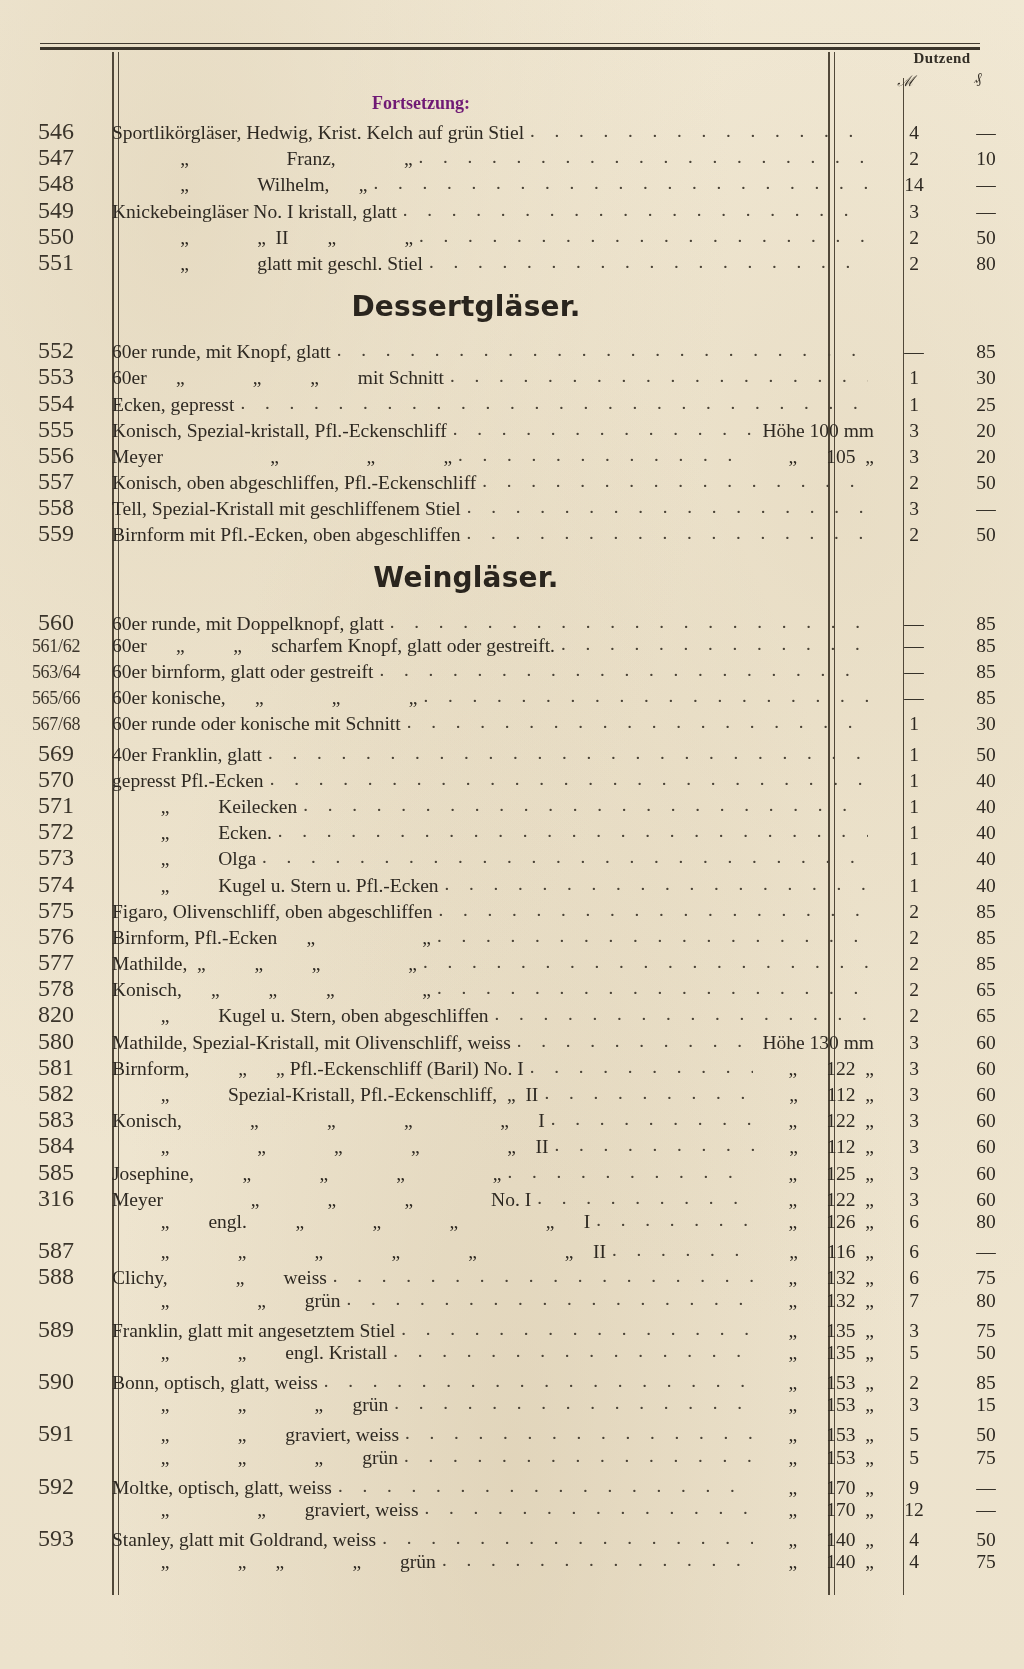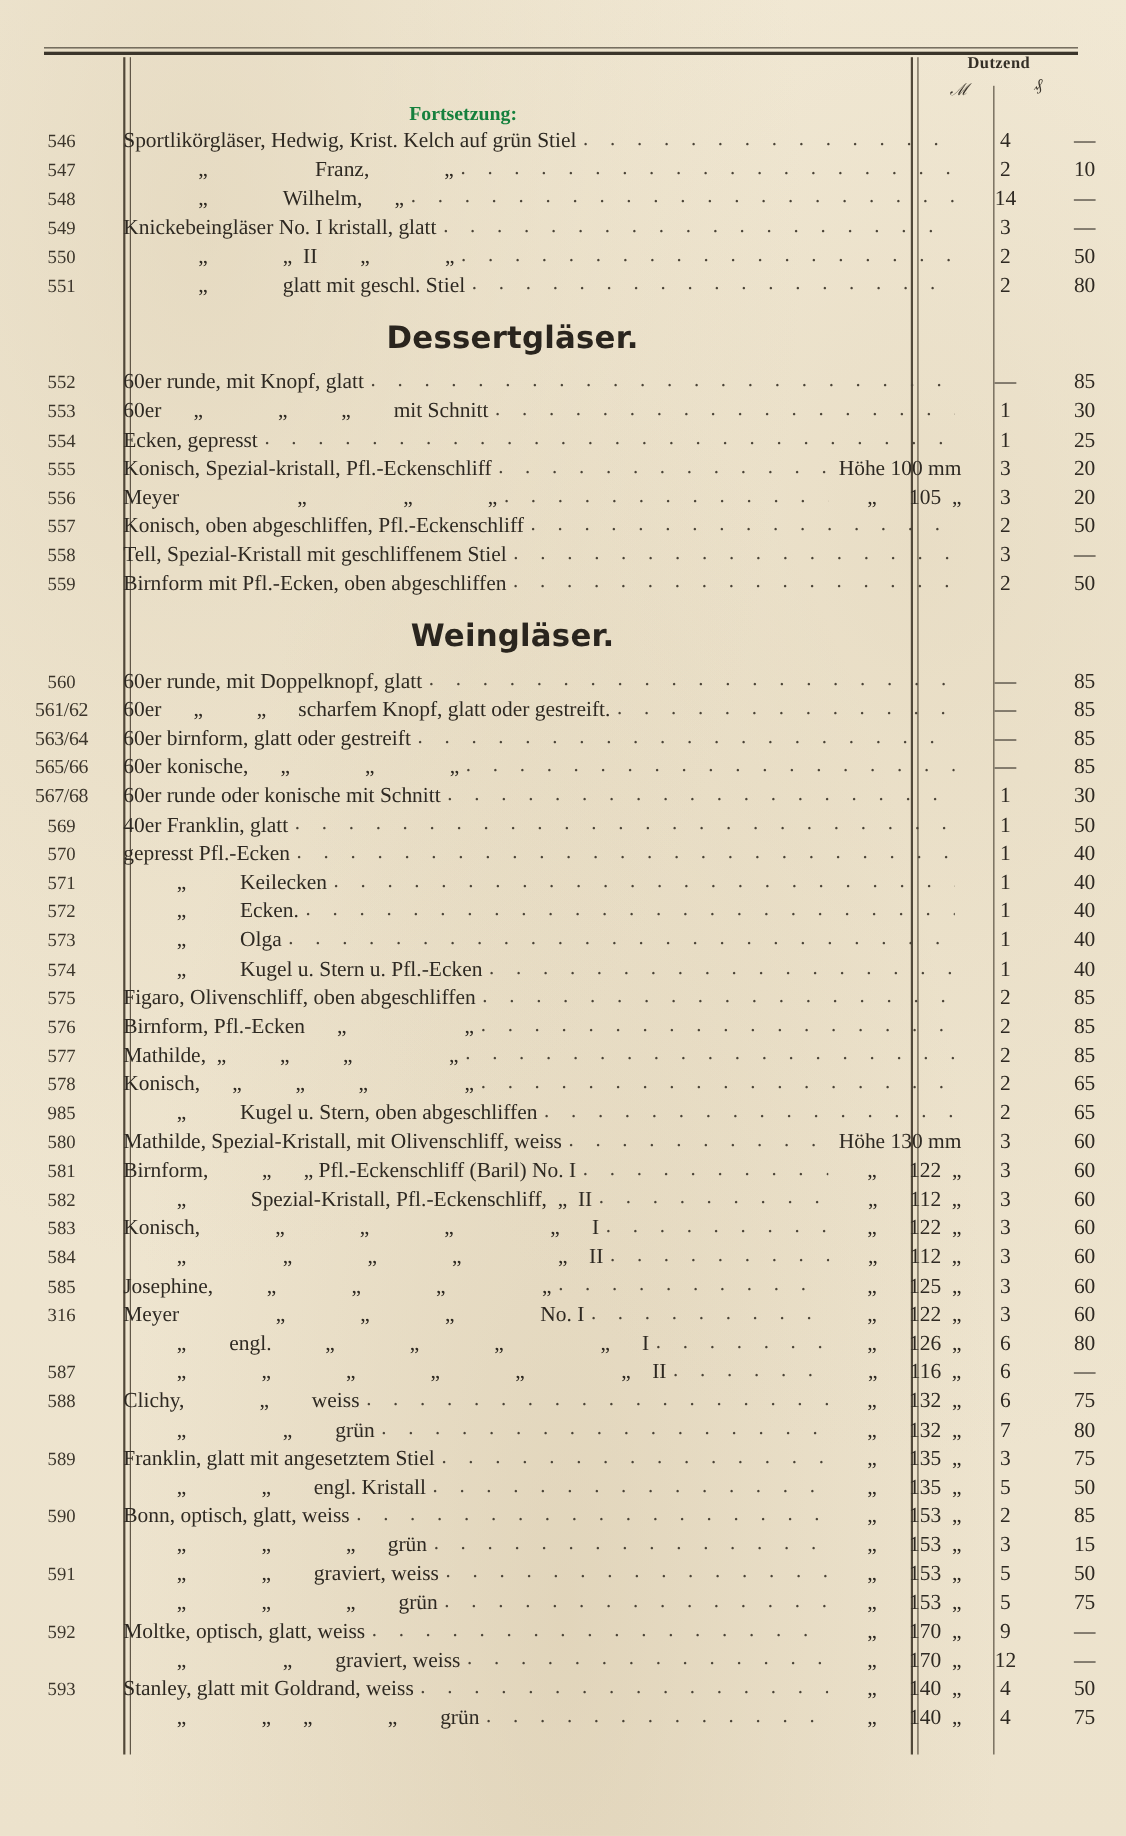--- a/index.html
+++ b/index.html
@@ -61,20 +61,21 @@
   
   .vr-mk { left: 903px; top: 78px; bottom: 74px; width: 1px; }
 
   
   .price-head {
     position: absolute;
     left: 836px;
     top: 50px;
     width: 144px;
     text-align: center;
+    padding-left: 34px;
   }
   .price-head .dutzend {
     font-family: "Liberation Serif", serif;
     font-size: 15px;
     font-weight: bold;
     letter-spacing: 0.4px;
     color: #332e26;
   }
   .price-head .units {
     display: flex;
@@ -97,21 +98,21 @@
   }
   .row {
     display: flex;
     align-items: baseline;
     height: 26.2px;
   }
 
   .c-num {
     width: 112px;
     text-align: center;
-    font-size: 17px;
+    font-size: 24px;
     color: #3b352b;
     flex: 0 0 112px;
   }
   .c-num.small {
     font-size: 18px;
     letter-spacing: -0.3px;
   }
 
   .c-desc {
     flex: 1 1 auto;
@@ -186,21 +187,21 @@
     height: 30px;
     display: flex;
     align-items: center;
   }
   .cont-row .spacer { flex: 0 0 112px; }
   .cont-title {
     flex: 1 1 auto;
     text-align: center;
     font-size: 18px;
     font-weight: bold;
-    color: #15803d;
+    color: #701a75;
     padding-right: 150px;
   }
   .cont-row .endpad { flex: 0 0 144px; }
 
   
   .folio {
     position: absolute;
     left: 0; right: 0;
     top: 1578px;
     text-align: center;
@@ -563,21 +564,21 @@
         <div class="c-desc">
           <div class="dline">
             <span class="dtext">Konisch,  „   „   „     „</span>
             <span class="leaders"> . . . . . . . . . . . . . . . . . . . . . . . . . . . . . . . . . . . . . . . . . . . . . . . . . . . . . . . . . . . .</span>
           </div>
         </div>
         <div class="c-mk">2</div>
         <div class="c-pf">65</div>
       </div>
       <div class="row">
-        <div class="c-num">985</div>
+        <div class="c-num">820</div>
         <div class="c-desc">
           <div class="dline">
             <span class="dtext">   „   Kugel u. Stern, oben abgeschliffen</span>
             <span class="leaders"> . . . . . . . . . . . . . . . . . . . . . . . . . . . . . . . . . . . . . . . . . . . . . . . . . . . . . . . . . . . .</span>
           </div>
         </div>
         <div class="c-mk">2</div>
         <div class="c-pf">65</div>
       </div>
       <div class="row">

